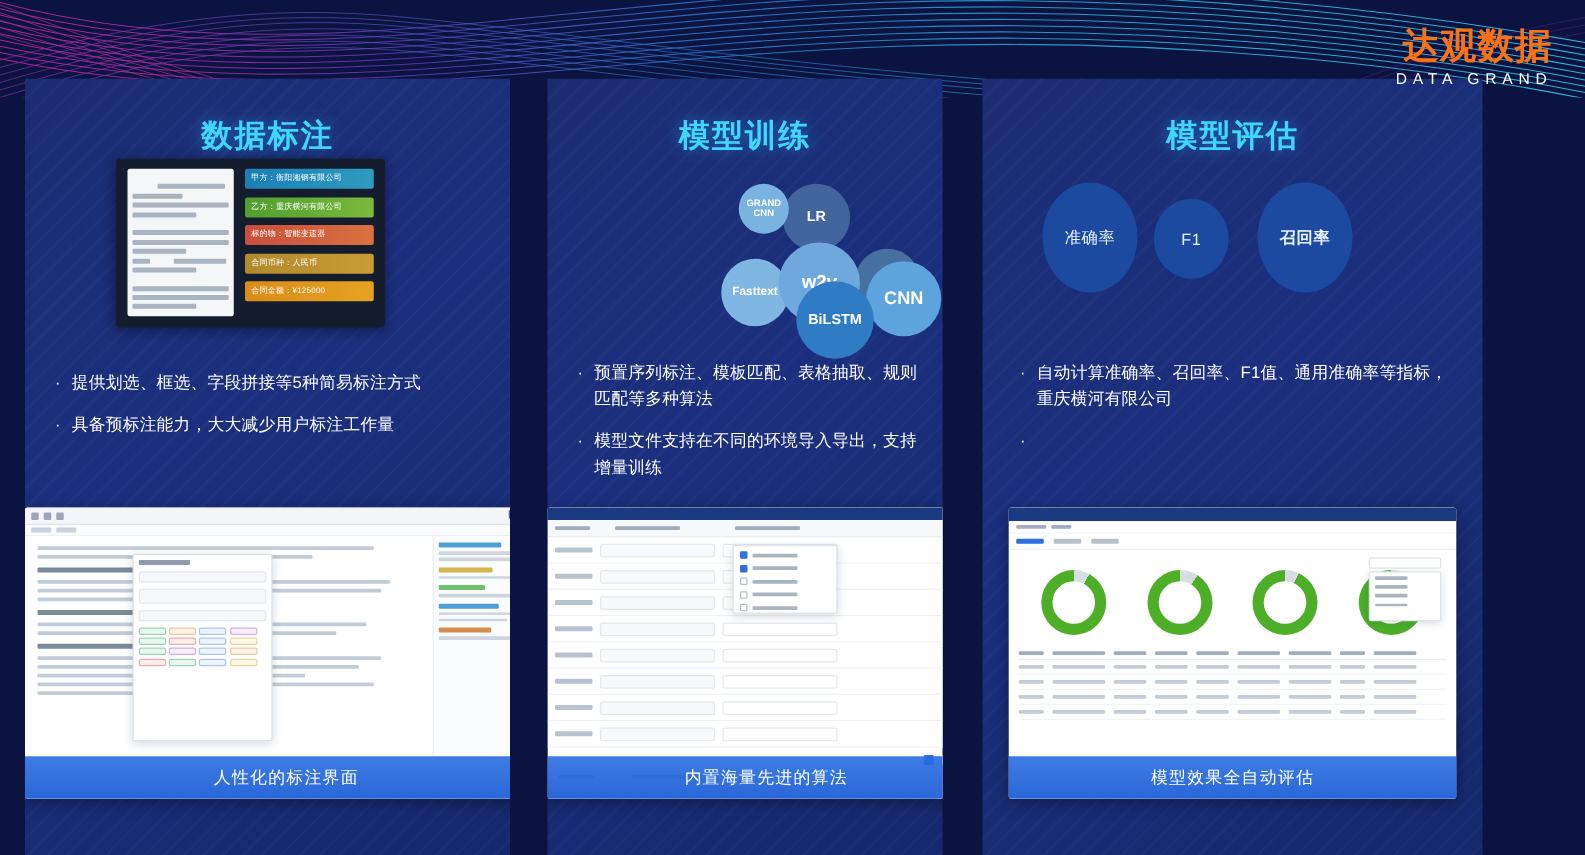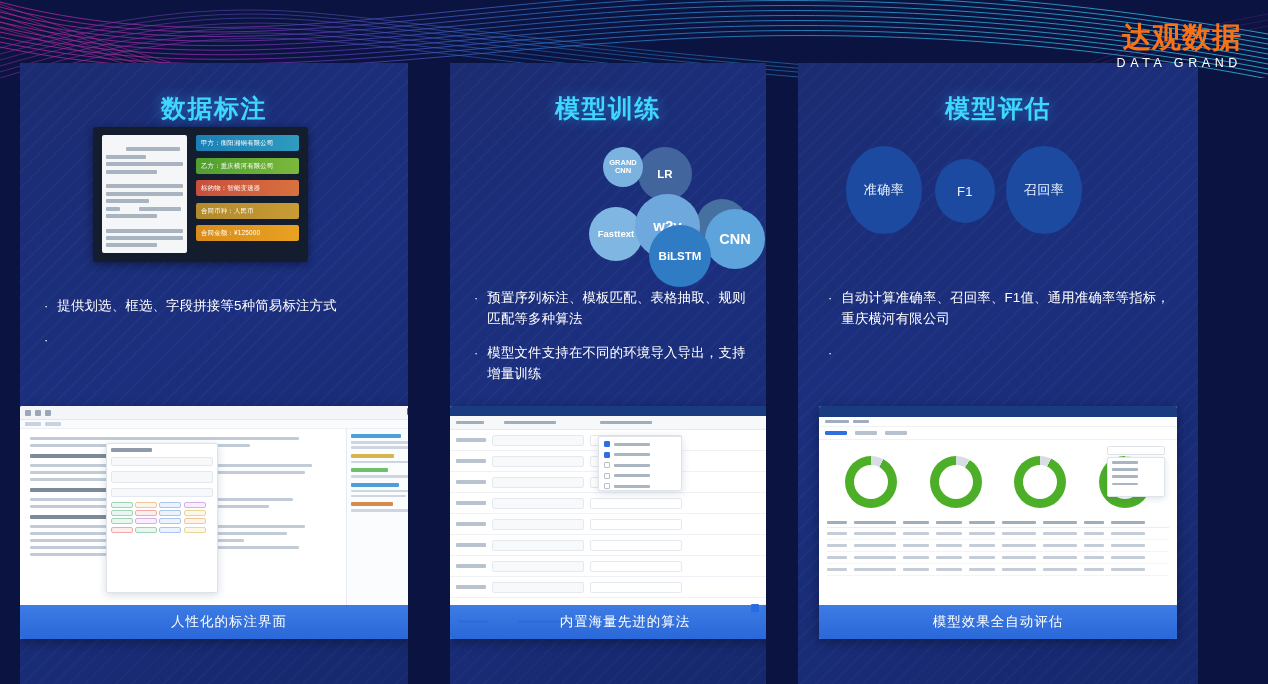--- a/index.html
+++ b/index.html
@@ -22,21 +22,21 @@
   
   .panels { position:absolute; left:0; top:63px; width:1268px; height:621px; z-index:4; display:flex; }
   .panel {
     position:relative;
     background:
       repeating-linear-gradient(135deg, rgba(255,255,255,0.022) 0 2px, rgba(255,255,255,0) 2px 11px),
       linear-gradient(150deg,#1b2c72 0%,#1b2f7e 42%,#16286d 100%);
     overflow:hidden;
   }
   #panel-1 { width:388px; margin-left:20px; }
-  #panel-2 { width:316px; margin-left:42px; }
+  #panel-2 { width:316px; margin-left:30px; }
   #panel-3 { width:400px; margin-left:32px; }
 
   .panel-title {
     text-align:center; color:#3fd6ff; font-size:25px; font-weight:bold;
     letter-spacing:1.5px; margin-top:29px;
     text-shadow:0 0 14px rgba(50,190,255,0.45);
   }
 
   
   .hero { position:relative; height:150px; }
@@ -89,21 +89,21 @@
 
   
   .metrics { position:absolute; left:0; top:0; width:100%; height:150px; }
   .metric {
     position:absolute; border-radius:50%; background:#1b4aa0;
     color:#eaf2ff; display:flex; align-items:center; justify-content:center;
     font-size:13px; letter-spacing:0.5px;
   }
   #metric-0 { left:48px;  top:21px; width:76px; height:88px; }
   #metric-1 { left:137px; top:34px; width:60px; height:64px; font-size:13px; }
-  #metric-2 { left:208px; top:21px; width:76px; height:88px; }
+  #metric-2 { left:220px; top:21px; width:76px; height:88px;font-weight:bold; }
 
   
   .bullets { padding:0 18px 0 24px; margin-top:12px; }
   .bullet { display:flex; gap:9px; margin-bottom:13px; }
   .bullet-dot { color:#ffffff; font-size:13px; line-height:21px; flex:0 0 auto; }
   .bullet-text { color:#ffffff; font-size:13.4px; line-height:21px; letter-spacing:0.2px; }
   #panel-1 .bullets { margin-top:20px; }
   #panel-3 .bullets { padding-left:30px; }
 
   
@@ -315,20 +315,21 @@
       </div>
     </div>
 
     <div class="bullets">
       <div class="bullet">
         <span class="bullet-dot">·</span>
         <span class="bullet-text">提供划选、框选、字段拼接等5种简易标注方式</span>
       </div>
       <div class="bullet">
         <span class="bullet-dot">·</span>
+        <span class="bullet-text">具备预标注能力，大大减少用户标注工作量</span>
       </div>
     </div>
 
     <div class="shot" id="shot-1">
       <div class="s1-toolbar">
         <span class="mini-ico"></span>
         <span class="mini-ico"></span>
         <span class="mini-ico"></span>
         <span class="s1-btn"></span>
       </div>

